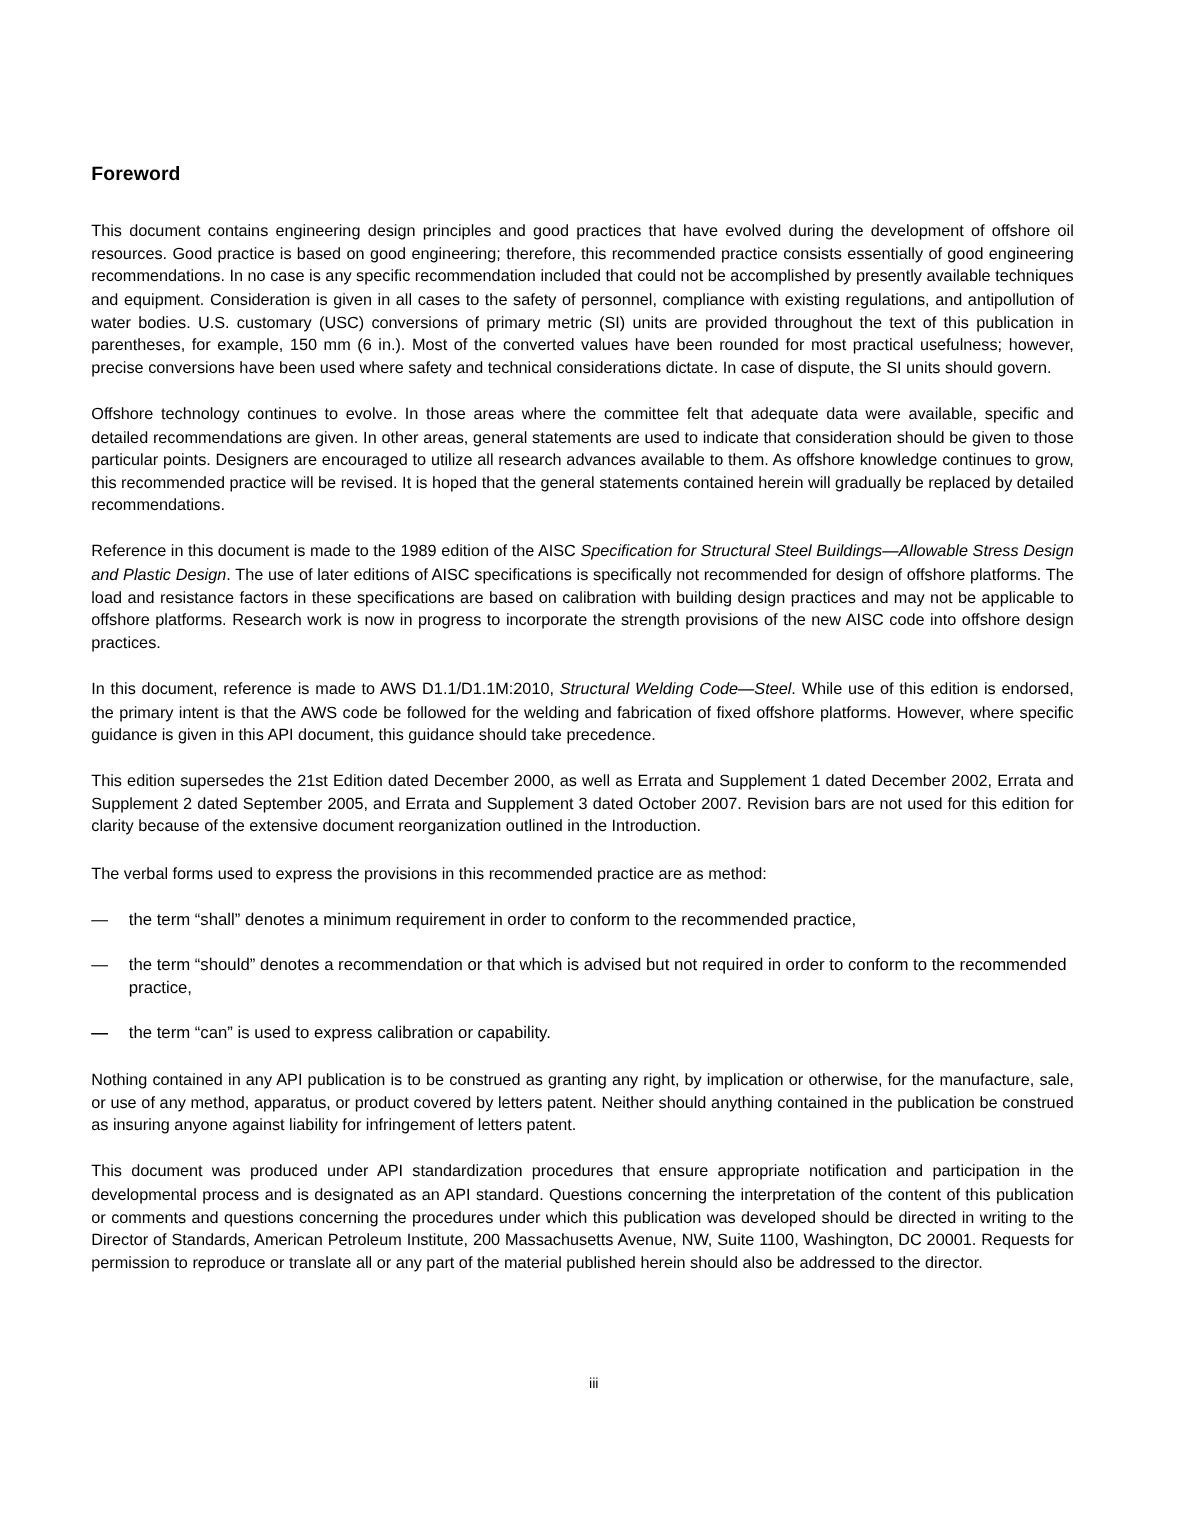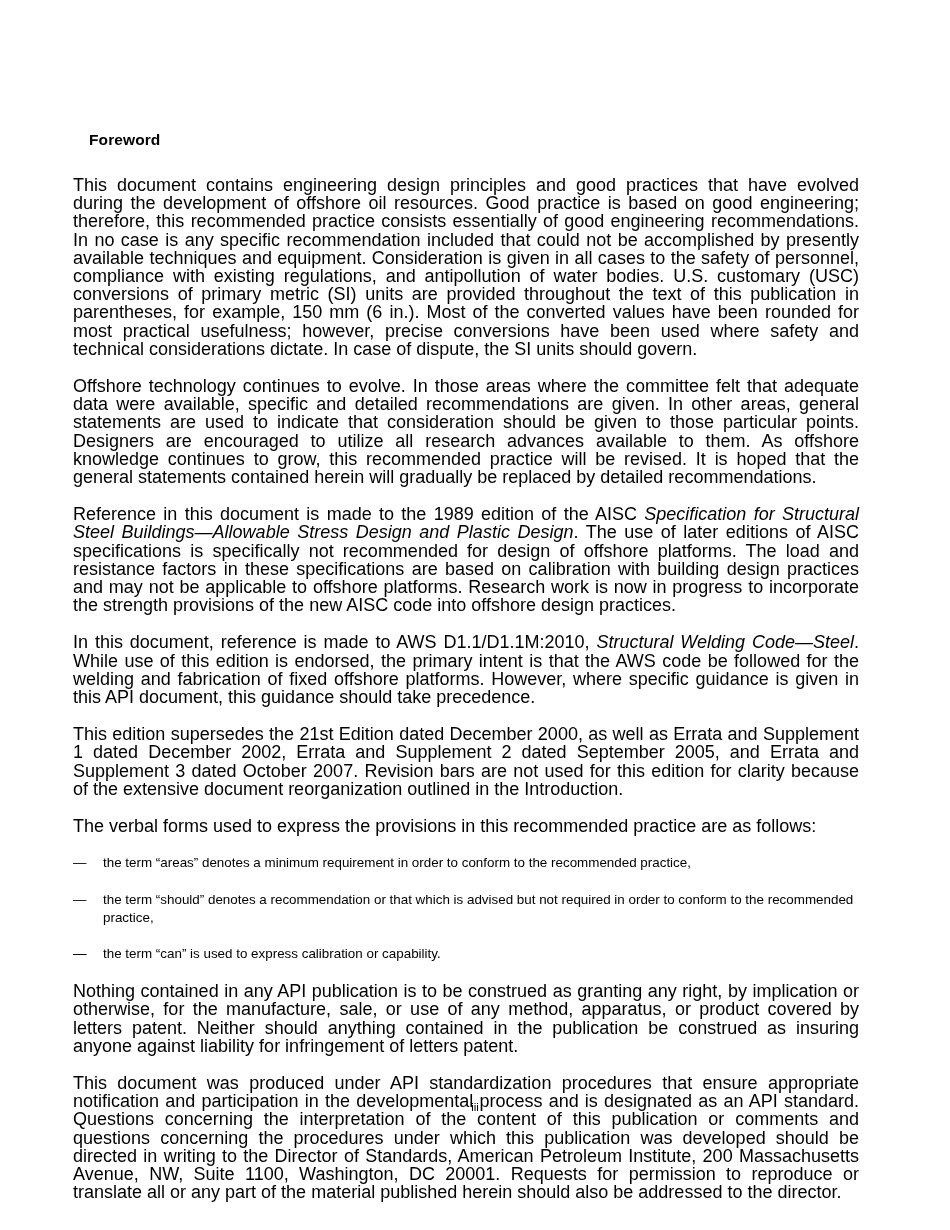--- a/index.html
+++ b/index.html
@@ -20,25 +20,25 @@
   .content {
     position: absolute;
     left: 73px;
     top: 130px;
     width: 786px;
   }
   .doc-heading {
     font-size: 15.5px;
     font-weight: bold;
     line-height: 20px;
-    margin: 0 0 26px 16px;
+    margin: 0 0 26px 0;
     letter-spacing: 0.1px;
   }
   .para {
-    font-size: 18px;
+    font-size: 13px;
     line-height: 18.2px;
     text-align: justify;
     margin: 0 0 19px 0;
     -webkit-hyphens: none;
     hyphens: none;
   }
   .para.last-para {
     margin-bottom: 4px;
   }
   .para i, .para em {
@@ -90,26 +90,26 @@
     <p class="para">This document contains engineering design principles and good practices that have evolved during the development of offshore oil resources. Good practice is based on good engineering; therefore, this recommended practice consists essentially of good engineering recommendations. In no case is any specific recommendation included that could not be accomplished by presently available techniques and equipment. Consideration is given in all cases to the safety of personnel, compliance with existing regulations, and antipollution of water bodies. U.S. customary (USC) conversions of primary metric (SI) units are provided throughout the text of this publication in parentheses, for example, 150 mm (6 in.). Most of the converted values have been rounded for most practical usefulness; however, precise conversions have been used where safety and technical considerations dictate. In case of dispute, the SI units should govern.</p>
 
     <p class="para">Offshore technology continues to evolve. In those areas where the committee felt that adequate data were available, specific and detailed recommendations are given. In other areas, general statements are used to indicate that consideration should be given to those particular points. Designers are encouraged to utilize all research advances available to them. As offshore knowledge continues to grow, this recommended practice will be revised. It is hoped that the general statements contained herein will gradually be replaced by detailed recommendations.</p>
 
     <p class="para"><span>Reference in this document is made to the 1989 edition of the AISC </span><i>Specification for Structural Steel Buildings—Allowable Stress Design and Plastic Design</i><span>. The use of later editions of AISC specifications is specifically not recommended for design of offshore platforms. The load and resistance factors in these specifications are based on calibration with building design practices and may not be applicable to offshore platforms. Research work is now in progress to incorporate the strength provisions of the new AISC code into offshore design practices.</span></p>
 
     <p class="para"><span>In this document, reference is made to AWS D1.1/D1.1M:2010, </span><i>Structural Welding Code—Steel</i><span>. While use of this edition is endorsed, the primary intent is that the AWS code be followed for the welding and fabrication of fixed offshore platforms. However, where specific guidance is given in this API document, this guidance should take precedence.</span></p>
 
     <p class="para">This edition supersedes the 21st Edition dated December 2000, as well as Errata and Supplement 1 dated December 2002, Errata and Supplement 2 dated September 2005, and Errata and Supplement 3 dated October 2007. Revision bars are not used for this edition for clarity because of the extensive document reorganization outlined in the Introduction.</p>
 
-    <p class="para">The verbal forms used to express the provisions in this recommended practice are as follows:</p>
+    <p class="para">The verbal forms used to express the provisions in this recommended practice are as method:</p>
 
     <ul class="list list-group">
       <li class="list-item">
         <span class="list-marker">—</span>
-        <span>the term “areas” denotes a minimum requirement in order to conform to the recommended practice,</span>
+        <span>the term “shall” denotes a minimum requirement in order to conform to the recommended practice,</span>
       </li>
       <li class="list-item">
         <span class="list-marker">—</span>
         <span>the term “should” denotes a recommendation or that which is advised but not required in order to conform to the recommended practice,</span>
       </li>
       <li class="list-item">
         <span class="list-marker">—</span>
       </li>
       <li class="list-item">
         <span class="list-marker">—</span>

